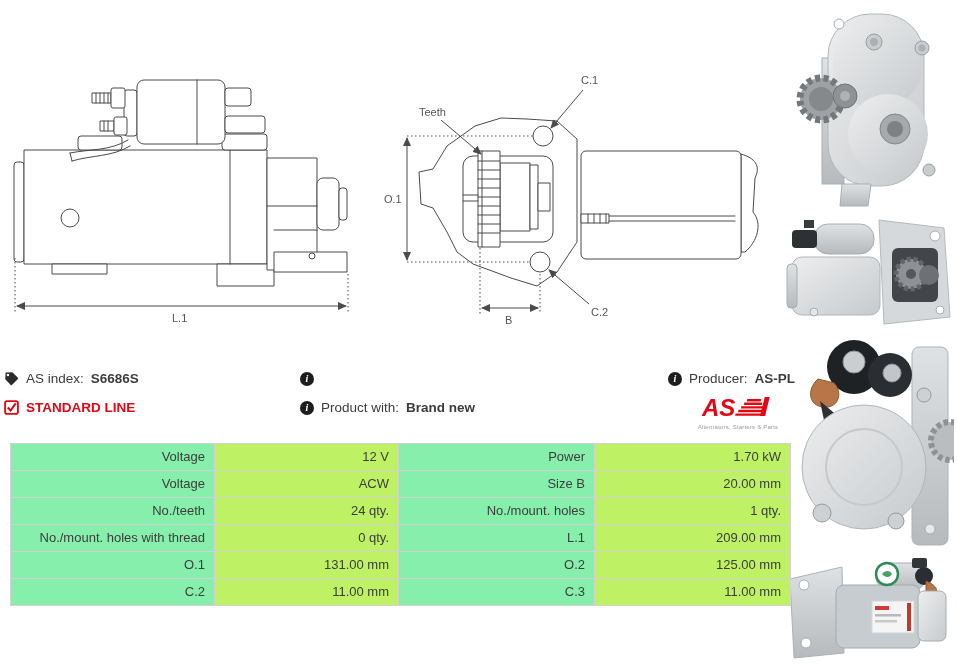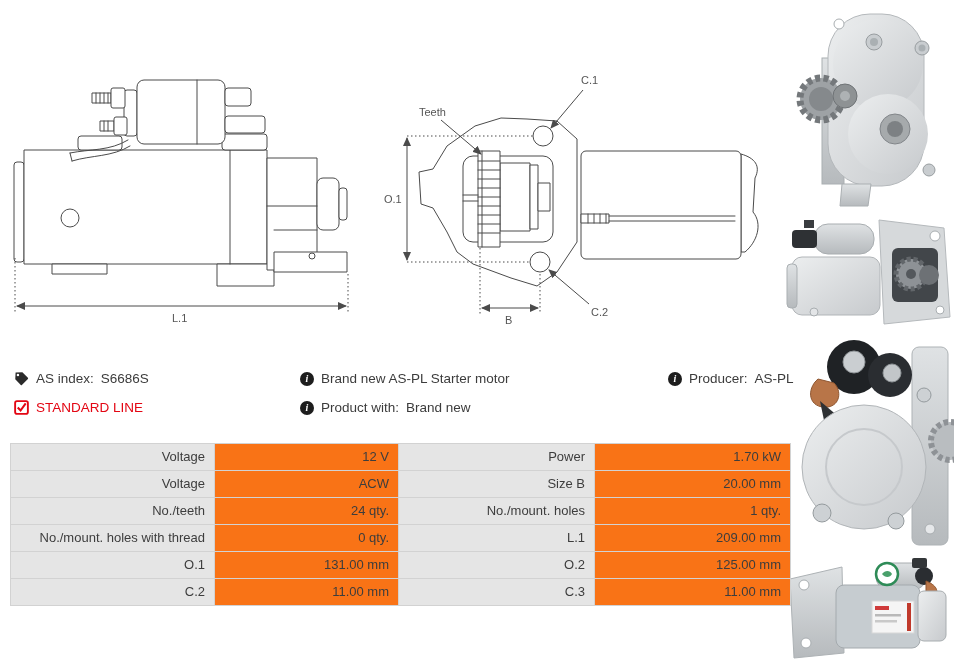--- a/index.html
+++ b/index.html
@@ -17,40 +17,40 @@
   svg .dot { fill:none; stroke:#4b4b4b; stroke-width:1; stroke-dasharray:1.5 2.5; }
   svg .lbl { fill:#555; font-size:11px; font-family:"Liberation Sans", sans-serif; }
 
   
   .photos { position:absolute; left:784px; top:0; width:173px; height:664px; }
   .photo { position:absolute; left:0; }
 
   
   .inforow { position:absolute; top:370px; left:0; width:790px; font-size:13.5px; }
   .icol { position:absolute; top:0; display:flex; flex-direction:column; gap:12px; }
-  .icol1 { left:14px; }
+  .icol1 { left:4px; }
   .icol2 { left:300px; }
   .icol3 { left:668px; }
   .iline { display:flex; align-items:center; gap:7px; white-space:nowrap; height:17px; }
-  .iline b { font-weight:normal; }
-  .red { color:#e30613; font-weight:normal; }
+  .iline b { font-weight:bold; }
+  .red { color:#e30613; font-weight:bold; }
   .info-i { display:inline-flex; width:14px; height:14px; border-radius:50%;
             background:#1d1d1d; color:#fff; font-size:10px; font-weight:bold;
             align-items:center; justify-content:center; flex:0 0 auto;
             font-family:"Liberation Serif", serif; font-style:italic; }
   .aslogo { margin-top:-3px; margin-left:20px; width:100px; text-align:center; }
   .aslogo .sub { font-size:6px; color:#9a9a9a; letter-spacing:0.2px; margin-top:1px; white-space:nowrap; }
 
   
   table.spec { position:absolute; left:10px; top:443px; width:780px;
                border-collapse:collapse; font-size:13px; table-layout:fixed; }
   table.spec td { border:1px solid #d2d2d2; padding:5px 9px; text-align:right;
                   vertical-align:top; line-height:16px; color:#3d3d3d; }
-  td.lbl { background:#e5e5e5;margin-left:42px; }
-  td.val { background:#f97316; }
+  td.lbl { background:#86efac;margin-left:42px; }
+  td.val { background:#bef264; }
 </style>
 </head>
 <body>
 
 <div class="page">
 
   <svg class="drawing d1" width="348" height="262" viewBox="0 0 348 262">
     <defs>
       <marker id="arrE" markerWidth="9" markerHeight="8" refX="8" refY="4" orient="auto">
         <path d="M0,0 L9,4 L0,8 Z" fill="#4b4b4b"></path>
@@ -258,34 +258,47 @@
           <rect x="1.2" y="1.2" width="13.6" height="13.6" rx="2" fill="#fff" stroke="#e30613" stroke-width="2"></rect>
           <path d="M4,8 L7,11.2 L12.5,3.5" fill="none" stroke="#e30613" stroke-width="2.2"></path>
         </svg>
         <span class="red">STANDARD LINE</span>
       </div>
     </div>
 
     <div class="icol icol2">
       <div class="iline">
         <span class="info-i">i</span>
-        <span>Brand new AS-PL Starter motor</span>
       </div>
       <div class="iline">
         <span class="info-i">i</span>
         <span>Product with:</span>
         <b>Brand new</b>
       </div>
     </div>
 
     <div class="icol icol3">
       <div class="iline">
         <span class="info-i">i</span>
         <span>Producer:</span>
         <b>AS-PL</b>
+      </div>
+      <div class="aslogo">
+        <svg width="72" height="24" viewBox="0 0 72 24">
+          <text x="0" y="20" font-family="Liberation Sans, sans-serif" font-size="24" font-weight="bold" font-style="italic" fill="#e30613">AS</text>
+          <g fill="#e30613" transform="skewX(-14)">
+            <rect x="46" y="3" width="14" height="2.4"></rect>
+            <rect x="44" y="6.6" width="18" height="2.4"></rect>
+            <rect x="42" y="10.2" width="22" height="2.4"></rect>
+            <rect x="40" y="13.8" width="26" height="2.4"></rect>
+            <rect x="38" y="17.4" width="30" height="2.4"></rect>
+            <rect x="63" y="1" width="5" height="19"></rect>
+          </g>
+        </svg>
+        <div class="sub">Alternators, Starters &amp; Parts</div>
       </div>
     </div>
   </div>
 
   <table class="spec">
     <colgroup>
         <col style="width:204px">
         <col style="width:184px">
         <col style="width:196px">
         <col style="width:196px">

